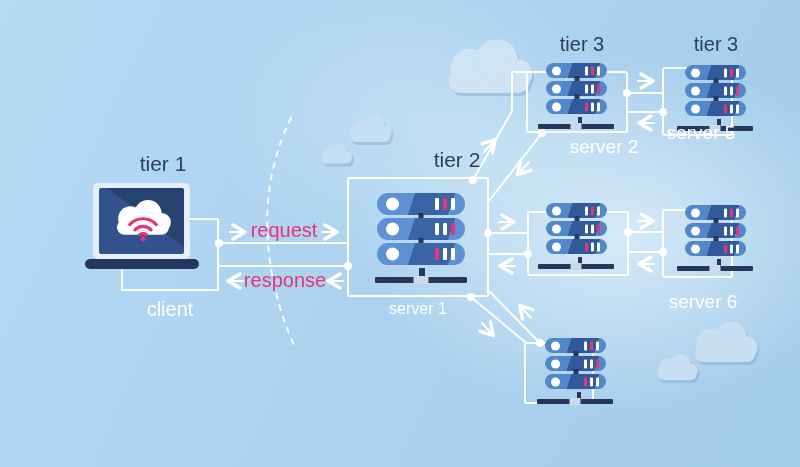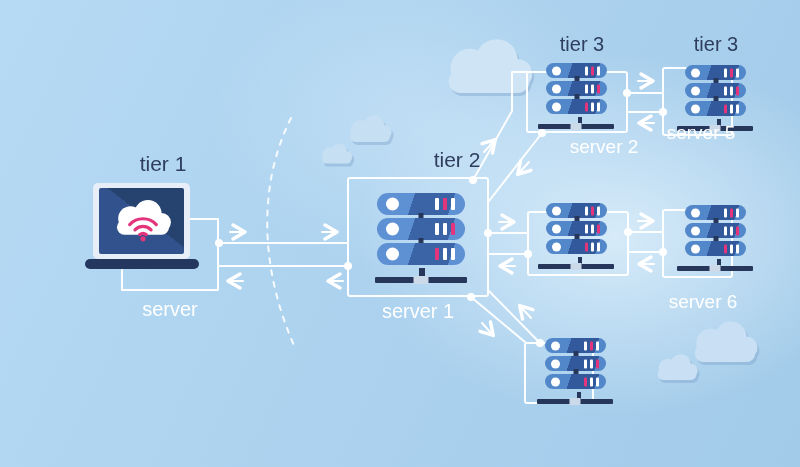--- a/index.html
+++ b/index.html
@@ -58,21 +58,21 @@
   .srv.large .pad{width:15px;height:8px;}
   .srv.small .pad{width:11px;height:7px;}
   
   .lbl{position:absolute;z-index:5;transform:translateX(-50%);white-space:nowrap;font-weight:400;}
   .tier{color:#2f3e5e;font-size:21px;}
   .node{color:#ffffff;font-size:19px;}
   .flow{color:#e4347c;font-size:20px;}
   #lbl-tier1{left:163px;top:152px;}
   #lbl-client{left:170px;top:298px;font-size:20px;}
   #lbl-tier2{left:418px;top:148px;margin-left:39px;}
-  #lbl-server1{left:418px;top:300px;font-size:20px;}
+  #lbl-server1{left:418px;top:300px;font-size:16px;}
   #lbl-tier3{left:582px;top:33px;font-size:20px;}
   #lbl-server2{left:604px;top:136px;}
   #lbl-tier4{left:716px;top:33px;font-size:20px;}
   #lbl-server5{left:701px;top:122px;}
   #lbl-server3{left:579px;top:279px;}
   #lbl-server6{left:703px;top:291px;}
   #lbl-server4{left:579px;top:412px;}
   #lbl-request{left:284px;top:219px;}
   #lbl-response{left:285px;top:269px;}
 </style>
@@ -418,21 +418,23 @@
           <i class="w"></i>
         </span>
       </div>
     <div class="stem"></div>
     <div class="base">
         <span class="pad"></span>
       </div>
   </div>
 
   <div class="lbl tier" id="lbl-tier1">tier 1</div>
-  <div class="lbl node" id="lbl-client">server</div>
+  <div class="lbl node" id="lbl-client">client</div>
+  <div class="lbl flow" id="lbl-request">request</div>
+  <div class="lbl flow" id="lbl-response">response</div>
   <div class="lbl tier" id="lbl-tier2">tier 2</div>
   <div class="lbl node" id="lbl-server1">server 1</div>
   <div class="lbl tier" id="lbl-tier3">tier 3</div>
   <div class="lbl node" id="lbl-server2">server 2</div>
   <div class="lbl tier" id="lbl-tier4">tier 3</div>
   <div class="lbl node" id="lbl-server5">server 5</div>
   <div class="lbl node" id="lbl-server6">server 6</div>
 
 </div>
 

